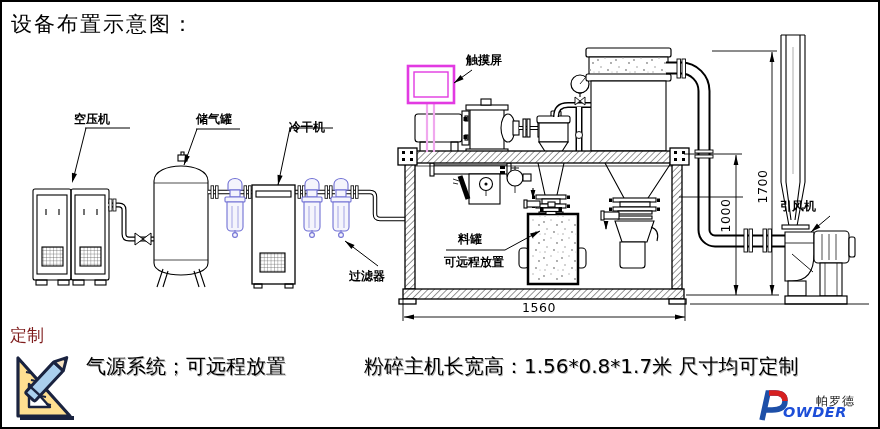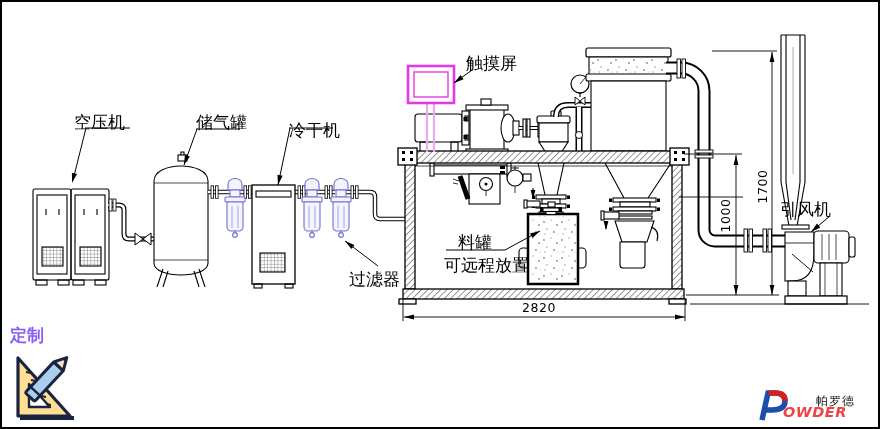--- a/index.html
+++ b/index.html
@@ -1,28 +1,28 @@
 <!DOCTYPE html>
 <html><head>
 <meta charset="utf-8">
 <style>
   html,body{margin:0;padding:0;background:#888;}
   .canvas{position:relative;width:880px;height:429px;background:#fff;border:2px solid #000;
     box-sizing:border-box;overflow:hidden;font-family:"DejaVu Sans","Liberation Sans",sans-serif;color:#000;}
   .abs{position:absolute;white-space:nowrap;}
   .title{left:9px;top:8px;font-size:21px;letter-spacing:2px;font-weight:500;}
-  .lbl{font-size:17px;font-weight:400;}
+  .lbl{font-size:12px;font-weight:700;}
   .dim{font-size:12.5px;font-weight:500;letter-spacing:0.5px;}
   .rot{transform:rotate(-90deg);transform-origin:center center;text-align:center;}
-  .custom-tag{left:8px;top:322px;font-size:17px;font-weight:700;color:#8b5cf6;}
+  .custom-tag{left:8px;top:322px;font-size:17px;font-weight:400;color:#7f1d1d;}
   .note{font-size:20px;font-weight:500;text-shadow:1px 1px 0 #b8b8b8;}
   .note1{left:84px;top:351px;}
   .note2{left:362px;top:351px;}
   .brand-cn{left:814px;top:391px;font-size:12px;letter-spacing:1px;color:#222;font-weight:500;}
-  .brand-en{left:781px;top:402px;font-size:14.5px;font-weight:700;font-style:italic;color:#ef4444;letter-spacing:0.5px;}
+  .brand-en{left:781px;top:402px;font-size:14.5px;font-weight:700;font-style:italic;color:#1d4ed8;letter-spacing:0.5px;}
   svg{display:block;}
   #lineart{position:absolute;left:0;top:0;}
   .icon-wrap{left:6px;top:342px;}
   .pmark{left:755px;top:387px;}
 </style>
 </head>
 <body>
 
 <div class="canvas">
 
@@ -344,35 +344,38 @@
       <polygon points="0,0 9,-2.4 9,2.4" transform="translate(604,228) rotate(-90)"></polygon>
       <polygon points="0,0 10,-2.4 10,2.4" transform="translate(402,315)"></polygon>
       <polygon points="0,0 10,-2.4 10,2.4" transform="translate(683,315) rotate(180)"></polygon>
       <polygon points="0,0 10,-2.4 10,2.4" transform="translate(734,153) rotate(90)"></polygon>
       <polygon points="0,0 10,-2.4 10,2.4" transform="translate(734,293) rotate(-90)"></polygon>
       <polygon points="0,0 10,-2.4 10,2.4" transform="translate(770,50) rotate(90)"></polygon>
       <polygon points="0,0 10,-2.4 10,2.4" transform="translate(770,293) rotate(-90)"></polygon>
     </g>
   </svg>
 
+  <div class="abs title">设备布置示意图：</div>
 
   <div class="abs lbl" style="left:72px;top:109px">空压机</div>
   <div class="abs lbl" style="left:194px;top:109px">储气罐</div>
   <div class="abs lbl" style="left:287px;top:117px">冷干机</div>
   <div class="abs lbl" style="left:347px;top:266px">过滤器</div>
   <div class="abs lbl" style="left:464px;top:50px">触摸屏</div>
   <div class="abs lbl" style="left:456px;top:229px">料罐</div>
   <div class="abs lbl" style="left:442px;top:252px">可远程放置</div>
   <div class="abs lbl" style="left:778px;top:196px">引风机</div>
 
-  <div class="abs dim" style="left:512px;top:298px;width:50px;text-align:center">2820</div>
+  <div class="abs dim" style="left:512px;top:298px;width:50px;text-align:center">1560</div>
   <div class="abs dim rot" style="left:700px;top:206px;width:46px">1000</div>
   <div class="abs dim rot" style="left:737px;top:177px;width:46px">1700</div>
 
   <div class="abs custom-tag">定制</div>
+  <div class="abs note note1">气源系统；可远程放置</div>
+  <div class="abs note note2">粉碎主机长宽高：1.56*0.8*1.7米 尺寸均可定制</div>
 
   <div class="abs icon-wrap">
     <svg width="72" height="80" viewBox="0 0 72 80">
       <polygon points="12,18 12,76 66,76 66,72 16,72 16,18" fill="#1a2340"></polygon>
       <polygon points="10,14 10,72 62,72" fill="#ffdf91" stroke="#1a2340" stroke-width="3.2" stroke-linejoin="round"></polygon>
       <polygon points="21,40 21,63 42,63" fill="#fff" stroke="#1a2340" stroke-width="2.4" stroke-linejoin="round"></polygon>
       <path d="M18,28l5,1 M23,36l5,1 M28,44l5,1 M33,52l5,1 M38,60l5,1" stroke="#1a2340" stroke-width="2"></path>
       <g transform="rotate(-47 38 38)">
         <rect x="16" y="30" width="42" height="13" rx="2" fill="#aacfee" stroke="#1a2340" stroke-width="3"></rect>
         <polygon points="58,30 70,36.5 58,43" fill="#f7e3c2" stroke="#1a2340" stroke-width="3" stroke-linejoin="round"></polygon>

